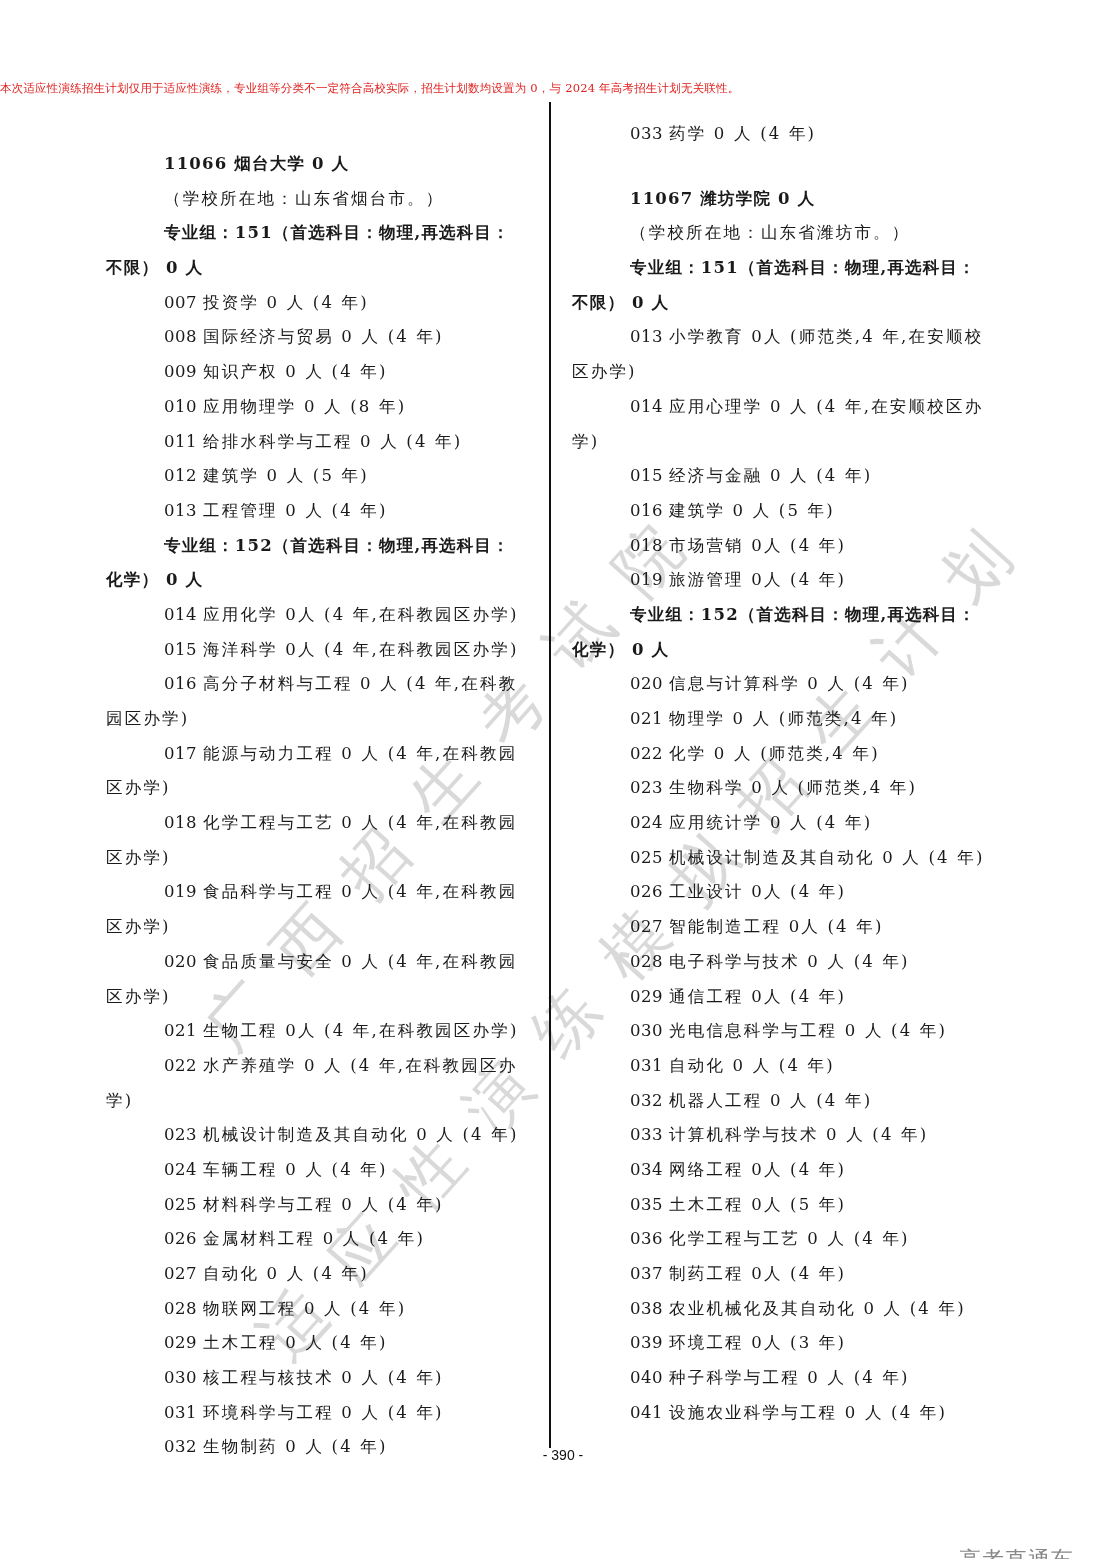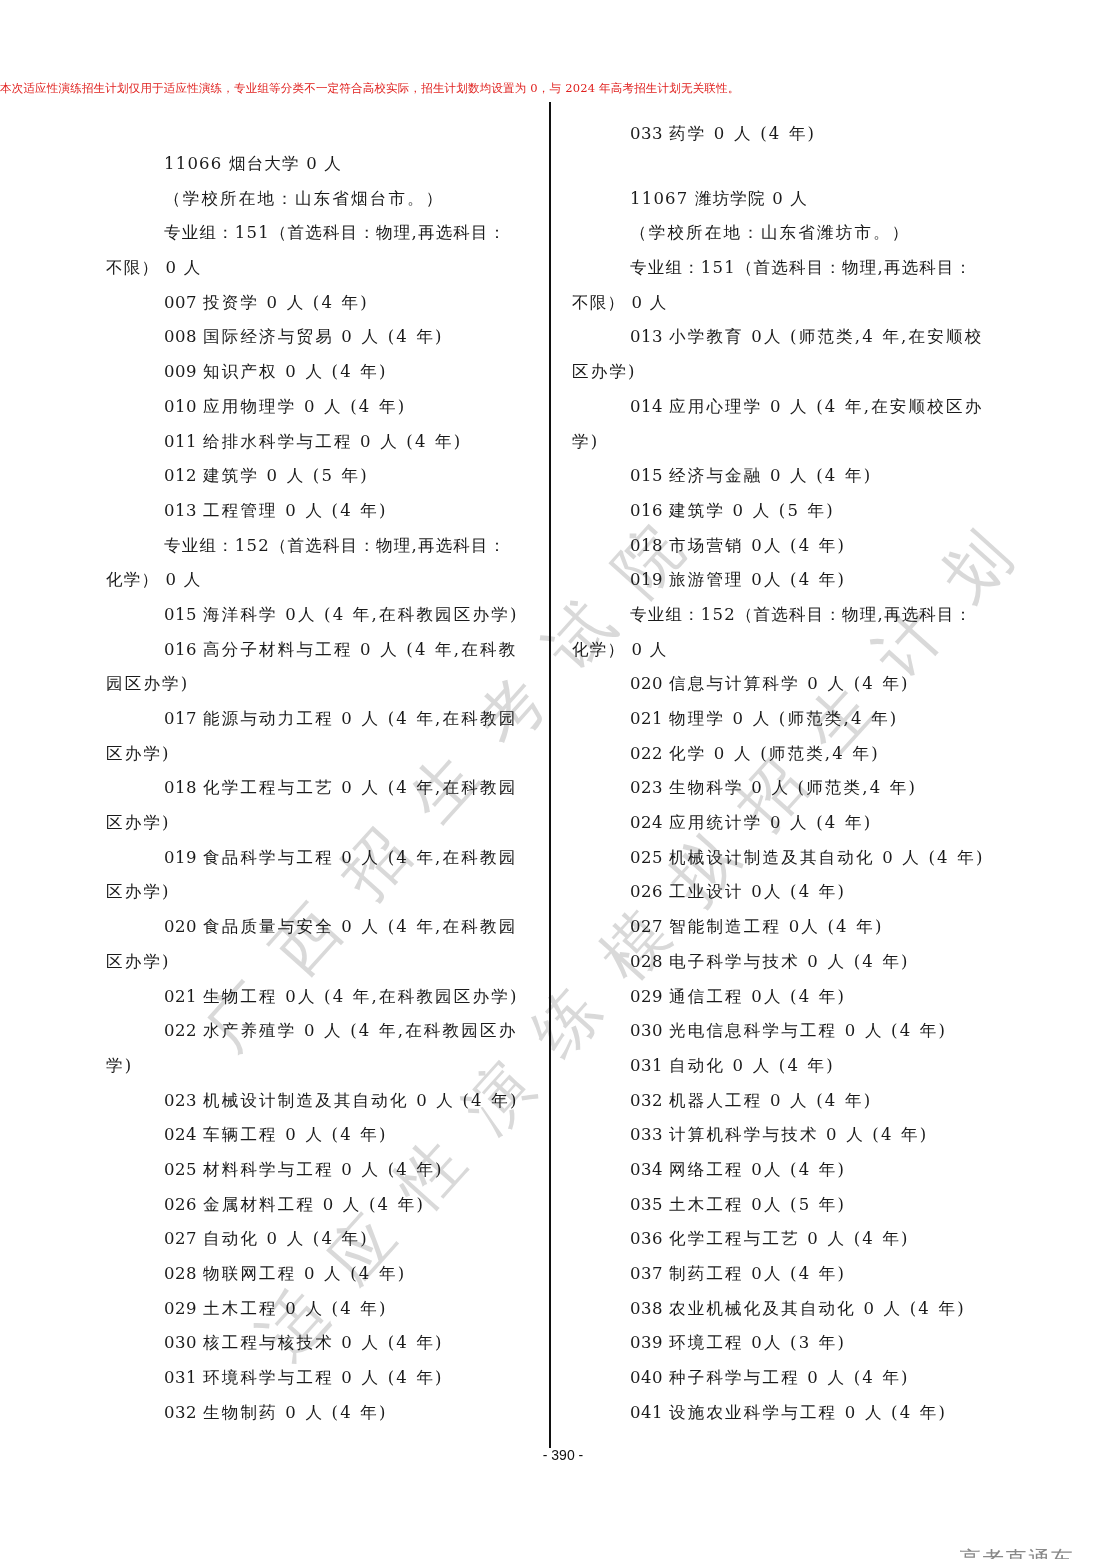--- a/index.html
+++ b/index.html
@@ -18,21 +18,21 @@
       background: #111;
     }
     .col { position: absolute; top: 105px; width: 430px; margin-top: 12px; }
     .col.left { left: 106px; }
     .col.right { left: 572px; }
     .line {
       height: 34.7px; line-height: 34.7px; font-size: 16.5px;
       white-space: nowrap; letter-spacing: 2.2px;
     }
     .indent { padding-left: 58px; }
-    .bold { font-weight: normal; letter-spacing: 1.2px; }
+    .bold { font-weight: bold; letter-spacing: 1.2px; }
     .spacer { height: 28px; }
     .major-code { letter-spacing: 0.5px; margin-right: 6px; }
     .page-num {
       position: absolute; left: 0; width: 1102px; top: 1447px; text-align: center;
       font-family: "Liberation Sans", sans-serif; font-size: 14px; color: #111; margin-left: 12px;
     }
     .brand {
       position: absolute; right: 28px; top: 1505px;
       font-family: "DejaVu Sans", sans-serif; font-size: 22px; color: #888; letter-spacing: 1px; margin-top: 40px;
     }
@@ -57,28 +57,29 @@
 <div class="col left">
   <div class="spacer" style="height:30px"></div>
   <div class="line indent bold">11066 烟台大学  0 人</div>
   <div class="line indent">（学校所在地：山东省烟台市。）</div>
   <div class="line indent bold">专业组：151（首选科目：物理,再选科目：</div>
   <div class="line bold">不限） 0 人</div>
 
   <div class="line indent"><span class="major-code">007</span><span>投资学 0 人 (4 年)</span></div>
   <div class="line indent"><span class="major-code">008</span><span>国际经济与贸易 0 人 (4 年)</span></div>
   <div class="line indent"><span class="major-code">009</span><span>知识产权 0 人 (4 年)</span></div>
-  <div class="line indent"><span class="major-code">010</span><span>应用物理学 0 人 (4 年)</span></div>
+  <div class="line indent"><span class="major-code">010</span><span>应用物理学 0 人 (8 年)</span></div>
   <div class="line indent"><span class="major-code">011</span><span>给排水科学与工程 0 人 (4 年)</span></div>
   <div class="line indent"><span class="major-code">012</span><span>建筑学 0 人 (5 年)</span></div>
   <div class="line indent"><span class="major-code">013</span><span>工程管理 0 人 (4 年)</span></div>
 
   <div class="line indent bold">专业组：152（首选科目：物理,再选科目：</div>
   <div class="line bold">化学） 0 人</div>
 
+  <div class="line indent"><span class="major-code">014</span><span>应用化学 0人 (4 年,在科教园区办学)</span></div>
   <div class="line indent"><span class="major-code">015</span><span>海洋科学 0人 (4 年,在科教园区办学)</span></div>
   <div class="line indent"><span class="major-code">016</span><span>高分子材料与工程 0 人 (4 年,在科教</span></div>
   <div class="line">园区办学)</div>
   <div class="line indent"><span class="major-code">017</span><span>能源与动力工程 0 人 (4 年,在科教园</span></div>
   <div class="line">区办学)</div>
   <div class="line indent"><span class="major-code">018</span><span>化学工程与工艺 0 人 (4 年,在科教园</span></div>
   <div class="line">区办学)</div>
   <div class="line indent"><span class="major-code">019</span><span>食品科学与工程 0 人 (4 年,在科教园</span></div>
   <div class="line">区办学)</div>
   <div class="line indent"><span class="major-code">020</span><span>食品质量与安全 0 人 (4 年,在科教园</span></div>

